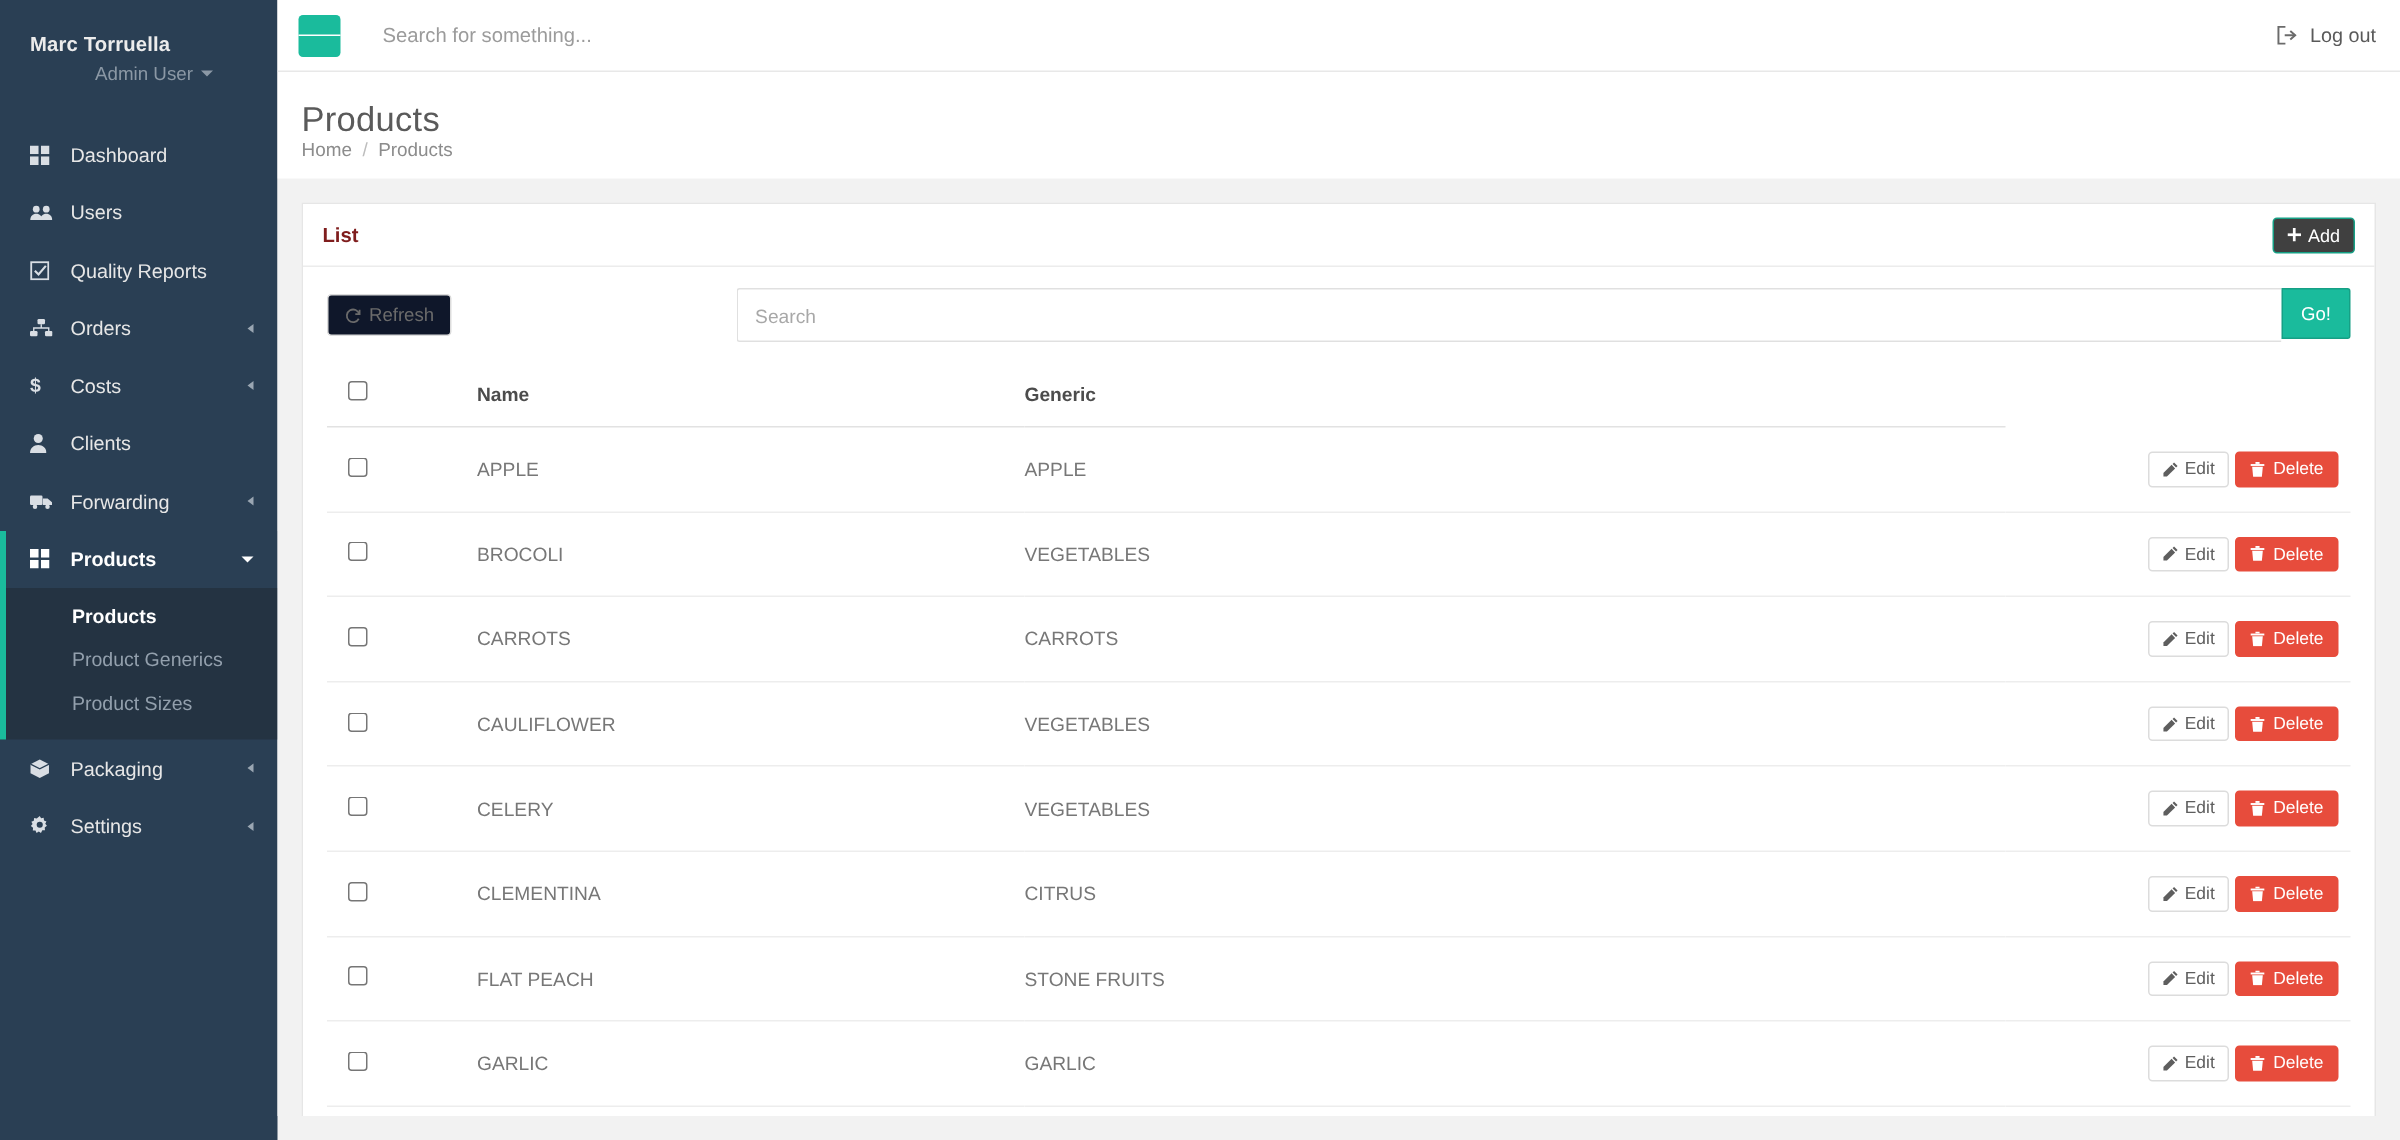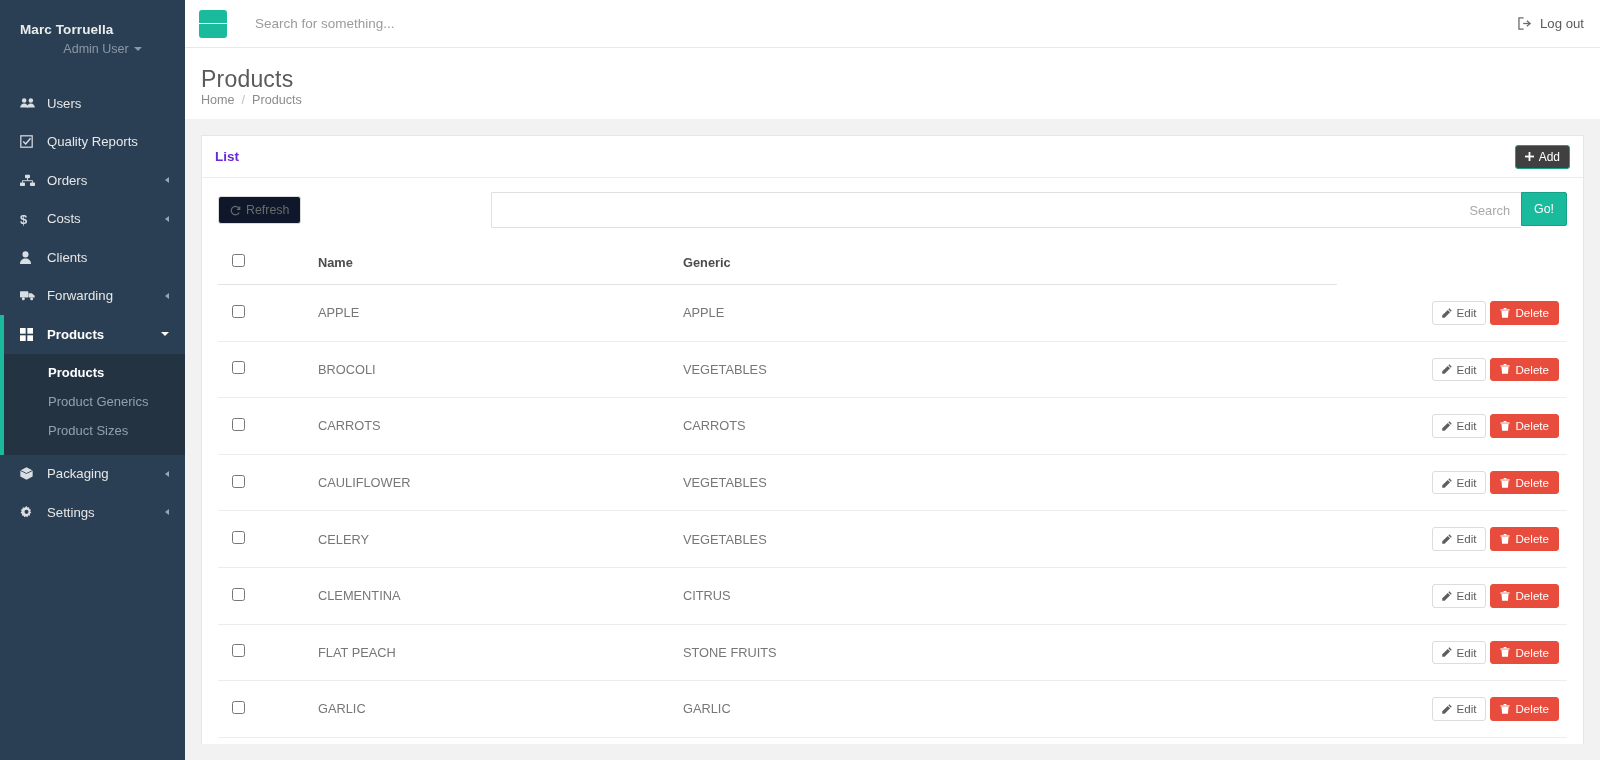--- a/index.html
+++ b/index.html
@@ -127,21 +127,21 @@
 
   .content { padding: 16px 16px 0 16px; }
 
   .panel { background: #ffffff; border: 1px solid #e6e6e6; }
   .panel-head {
     height: 42px;
     border-bottom: 1px solid #ececec;
     display: flex; align-items: center;
     padding: 0 13px 0 13px;
   }
-  .panel-title { font-size: 13.5px; font-weight: bold; color: #6d28d9; }
+  .panel-title { font-size: 13.5px; font-weight: bold; color: #7f1d1d; }
   .btn {
     font-family: "Liberation Sans", sans-serif;
     cursor: pointer; border-radius: 3px;
     display: inline-flex; align-items: center; gap: 5px;
     line-height: 1;
   }
   .btn-add {
     margin-left: auto;
     background: #404040; border: 1px solid #16a085;
     color: #fff; font-size: 12px;
@@ -156,21 +156,20 @@
     padding: 7px 11px;
   }
   .search-wrap { margin-left: 190px; flex: 1; display: flex; }
   .search-input {
     flex: 1; height: 30px;
     border: 1px solid #e0e0e0; border-right: none;
     padding: 17px 11px; font-size: 12.8px; color: #a16207;
     outline: none; background: #fff;
     font-family: "Liberation Sans", sans-serif;
     border-radius: 2px 0 0 2px;
-    text-align: right;
   }
   .search-input::placeholder { color: #a8a8a8; }
   .btn-go {
     background: #1abb9c; border: 1px solid #16a085;
     color: #fff; font-size: 12.4px;
     padding: 16px 12px; height: 30px;
     border-radius: 0 2px 2px 0;
   }
 
   table.list { width: 100%; border-collapse: collapse; margin-top: 16px; }
@@ -221,20 +220,33 @@
     <div class="user-block">
       <div class="user-name">Marc Torruella</div>
       <div class="user-role">
         <span>Admin User</span>
         <i class="caret-down"></i>
       </div>
     </div>
 
     <ul class="nav">
 
+      <li class="nav-item">
+        <a class="nav-link">
+          <span class="ico">
+            <svg width="13" height="13" viewBox="0 0 16 16" fill="#d9dee4">
+                <rect x="0" y="0" width="7" height="7"></rect>
+                <rect x="9" y="0" width="7" height="7"></rect>
+                <rect x="0" y="9" width="7" height="7"></rect>
+                <rect x="9" y="9" width="7" height="7"></rect>
+              </svg>
+          </span>
+          <span class="lbl">Dashboard</span>
+        </a>
+      </li>
 
       <li class="nav-item">
         <a class="nav-link">
           <span class="ico">
             <svg width="15" height="12" viewBox="0 0 18 13" fill="#d9dee4">
                 <circle cx="5" cy="3.4" r="2.7"></circle>
                 <circle cx="13" cy="3.4" r="2.7"></circle>
                 <path d="M0.2 12c0-3 2.1-5 4.8-5s4.8 2 4.8 5z"></path>
                 <path d="M8.2 12c0-3 2.1-5 4.8-5s4.8 2 4.8 5z"></path>
               </svg>

